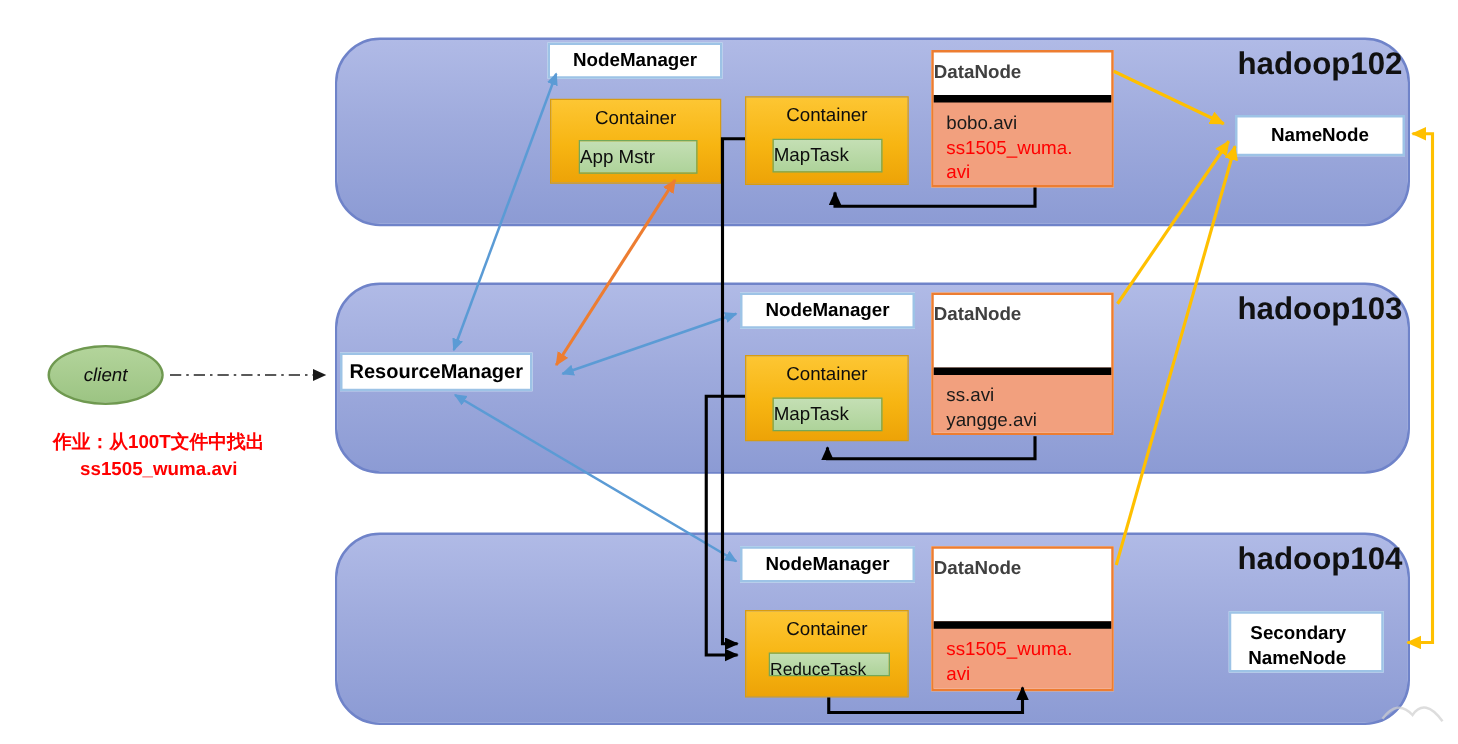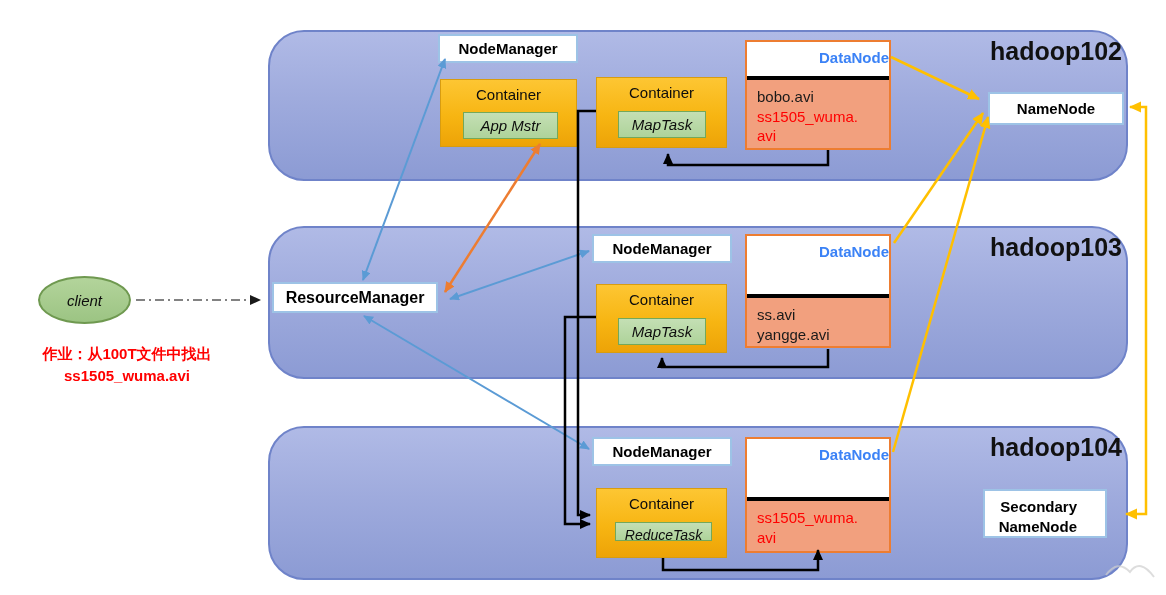--- a/index.html
+++ b/index.html
@@ -14,27 +14,27 @@
 
   .whitebox{position:absolute;z-index:2;background:#ffffff;border:2px solid #9dc3e6;
     box-sizing:border-box;font-weight:bold;color:#000;text-align:center;font-size:15px;}
 
   .goldbox{position:absolute;z-index:2;box-sizing:border-box;
     background:linear-gradient(180deg,#fdc633 0%,#f7b512 55%,#eda307 100%);
     border:1px solid #d89c10;}
   .goldbox .gtitle{display:block;text-align:center;font-size:15px;color:#0d0d0d;padding-top:6px;}
   .greenbox{position:absolute;z-index:3;box-sizing:border-box;
     background:linear-gradient(180deg,#c4dfb4 0%,#aed39a 100%);
-    border:1.5px solid #74a859;text-align:center;color:#0d0d0d;font-style:italic;}
+    border:1.5px solid #74a859;text-align:left;color:#0d0d0d;}
 
   .datanode{position:absolute;z-index:2;box-sizing:border-box;background:#ffffff;
     border:2px solid #ed7d31;}
-  .dn-head{font-weight:bold;font-size:15px;color:#3b82f6;text-align:right;padding-top:7px;}
+  .dn-head{font-weight:bold;font-size:15px;color:#404040;text-align:left;padding-top:7px;}
   .dn-files{position:absolute;left:0;right:0;bottom:0;background:#f2a07e;
-    border-top:4px solid #000000;box-sizing:border-box;font-size:15px;color:#1a1a1a;
+    border-top:6px solid #000000;box-sizing:border-box;font-size:15px;color:#1a1a1a;
     padding:7px 26px 0 10px;line-height:1.3;word-break:break-all;}
   .file-red{color:#ff0000;}
 
   .ellipse{position:absolute;z-index:2;border-radius:50%;
     background:linear-gradient(180deg,#b3d49b 0%,#9cc483 100%);
     border:2px solid #6f9950;box-sizing:border-box;text-align:center;font-size:15px;color:#0d0d0d;}
 
   .jobnote{position:absolute;z-index:2;color:#ff0000;font-weight:bold;font-size:15px;
     text-align:center;line-height:1.45;}
 
@@ -68,21 +68,21 @@
   <div class="datanode" style="left:745px;top:40px;width:146px;height:110px;">
     <div class="dn-head">DataNode</div>
     <div class="dn-files" style="height:72px;">
       <span>bobo.avi</span><br>
       <span class="file-red">ss1505_wuma.avi</span>
     </div>
   </div>
 
   <div class="whitebox" style="left:988px;top:92px;width:136px;height:33px;line-height:30px;">NameNode</div>
 
-  <div class="whitebox" style="left:272px;top:282px;width:166px;height:31px;line-height:28px;font-size:16px;">ResourceManager</div>
+  <div class="whitebox" style="left:272px;top:282px;width:154px;height:31px;line-height:28px;font-size:16px;">ResourceManager</div>
 
   <div class="whitebox" style="left:592px;top:234px;width:140px;height:29px;line-height:26px;">NodeManager</div>
 
   <div class="goldbox" style="left:596px;top:284px;width:131px;height:69px;">
     <span class="gtitle">Container</span>
     <div class="greenbox" style="left:21px;top:33px;width:88px;height:27px;line-height:25px;font-size:15px;">MapTask</div>
   </div>
 
   <div class="datanode" style="left:745px;top:234px;width:146px;height:114px;">
     <div class="dn-head">DataNode</div>

